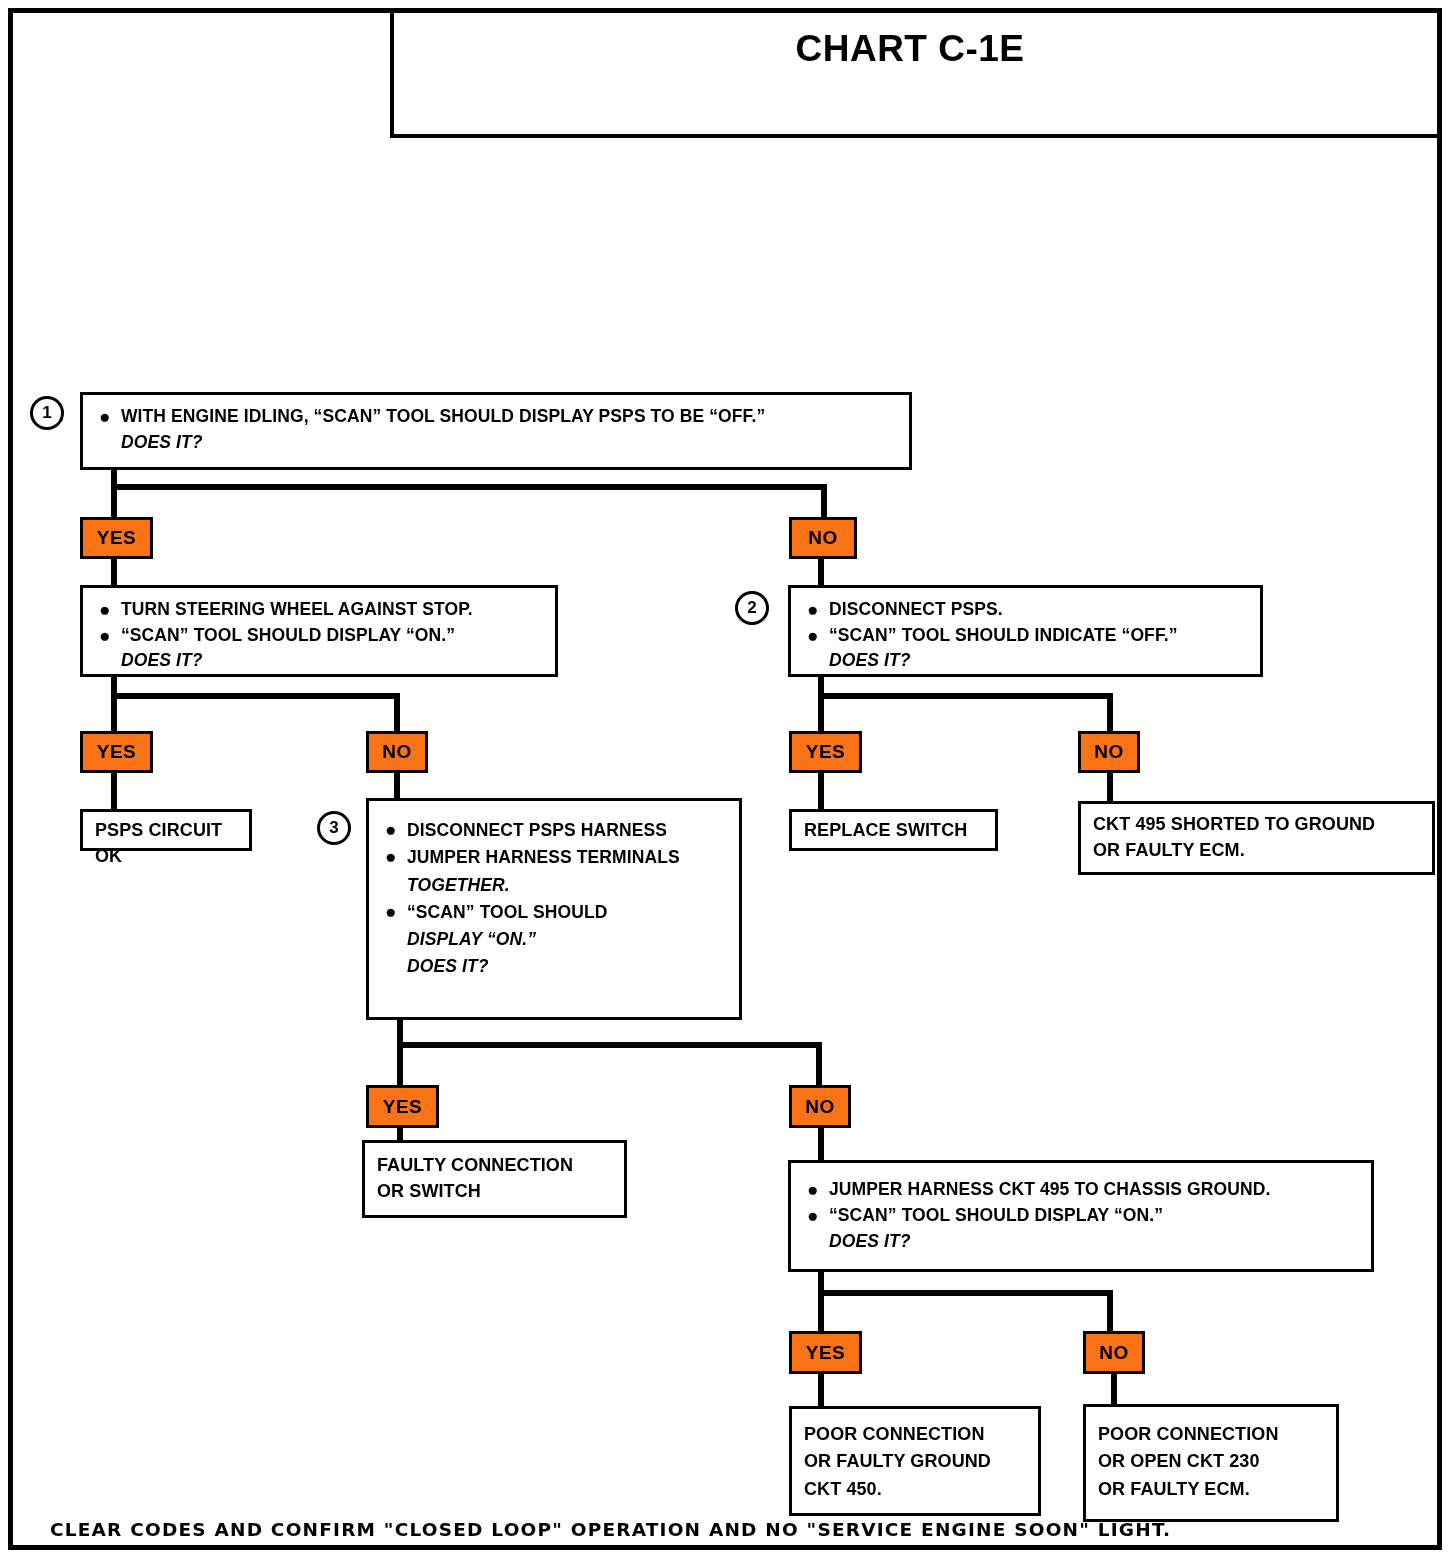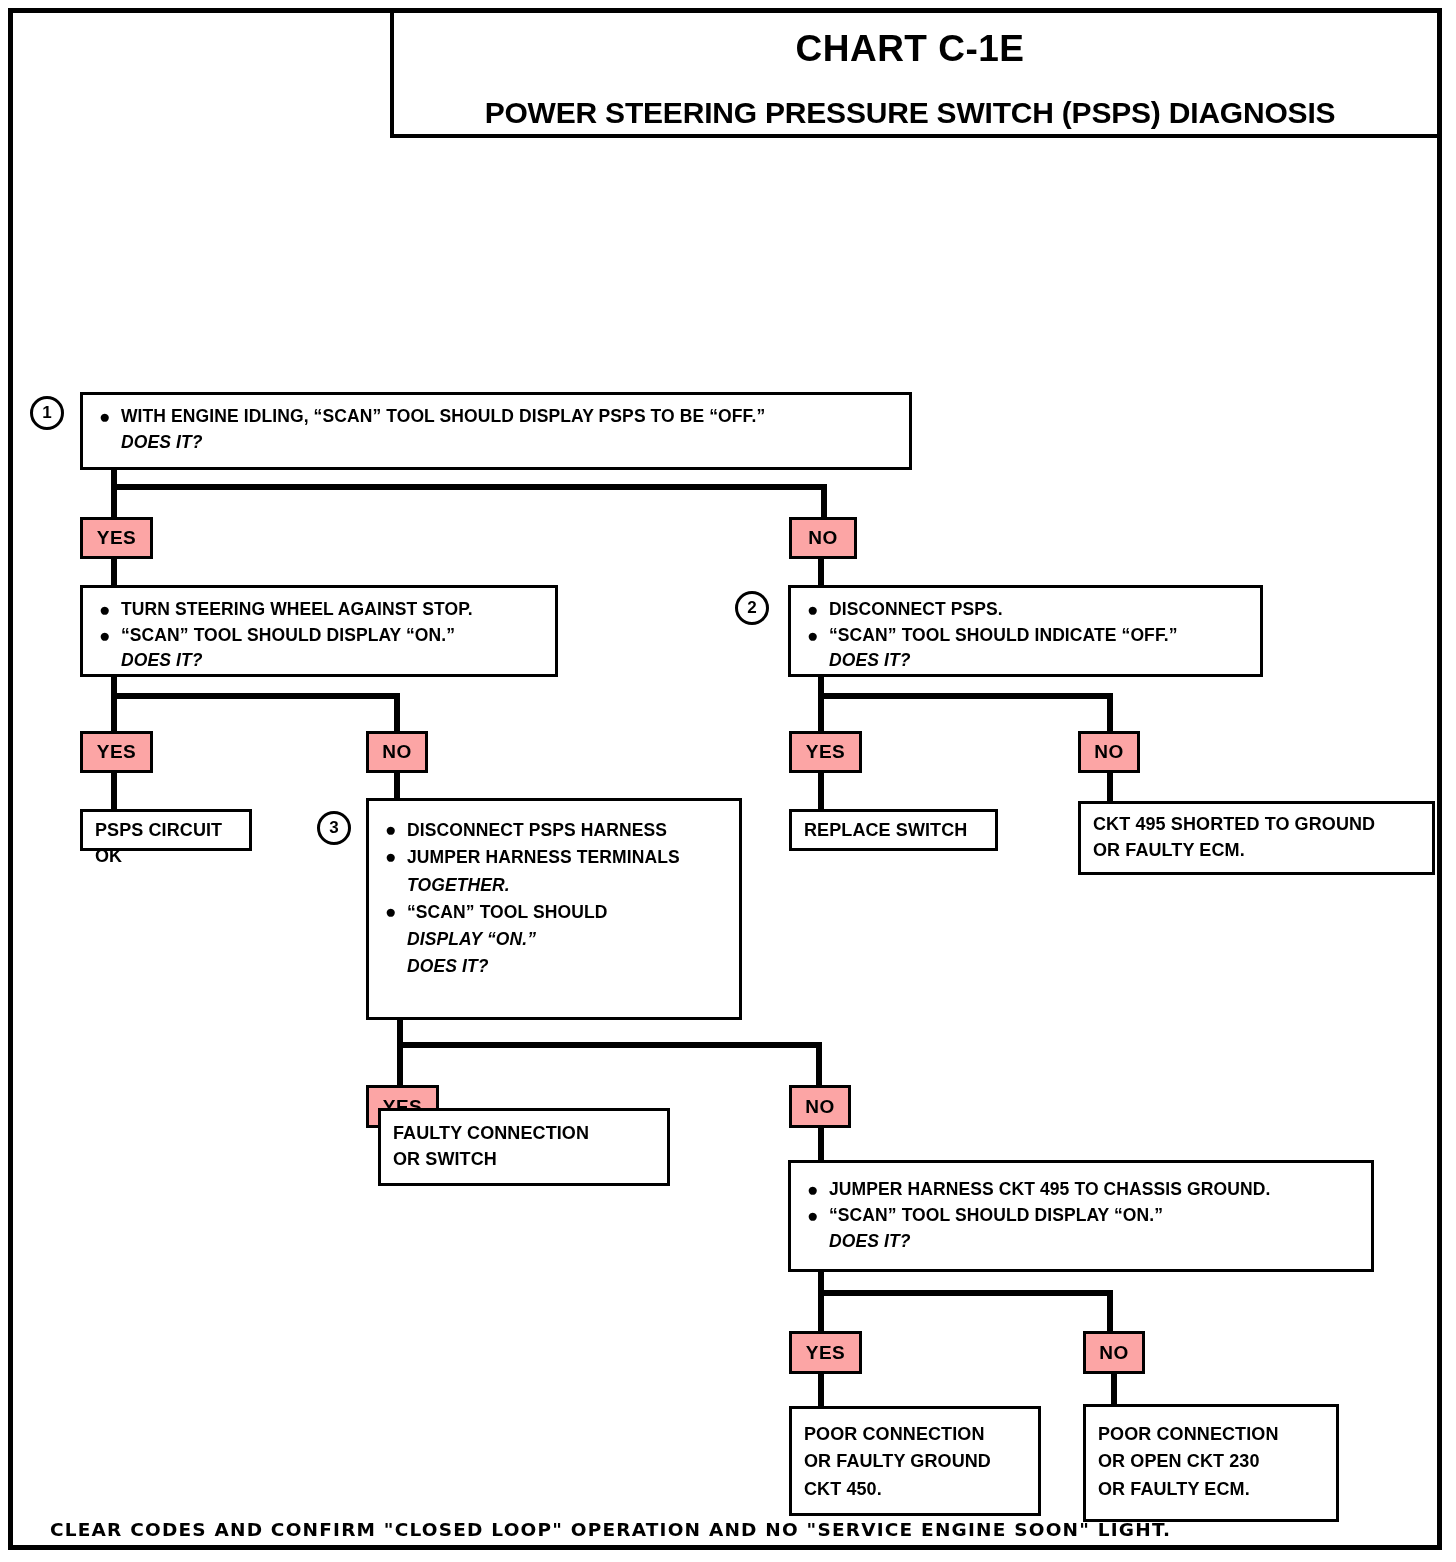--- a/index.html
+++ b/index.html
@@ -101,21 +101,21 @@
   .cont-line {
     padding-left: 28px;
     font-style: italic;
   }
 
   
   .yn {
     position: absolute;
     border: 3px solid #000;
     box-sizing: border-box;
-    background: #fca5a5;
+    background: #f97316;
     display: flex;
     align-items: center;
     justify-content: center;
     font-size: 19px;
     font-weight: bold;
     letter-spacing: 0.5px;
   }
 
   
   .stepnum {
@@ -159,21 +159,20 @@
 </style>
 </head>
 <body>
 
 <div id="page">
 
   <div class="page-border"></div>
 
   <div class="title-block"></div>
   <div class="title-main">CHART C-1E</div>
-  <div class="title-sub">POWER STEERING PRESSURE SWITCH (PSPS) DIAGNOSIS</div>
 
   <div class="stepnum" style="left:30px; top:396px;">
     <span>1</span>
   </div>
 
   <div class="node" style="left:80px; top:392px; width:832px; height:78px;">
     <div class="node-inner">
       <div class="bullet-row">
         <span class="bullet-dot">●</span>
         <span class="bullet-text">WITH ENGINE IDLING, “SCAN” TOOL SHOULD DISPLAY PSPS TO BE “OFF.”</span>
@@ -306,21 +305,21 @@
   <div class="yn" style="left:366px; top:1085px; width:73px; height:43px;">
     <span>YES</span>
   </div>
   <div class="yn" style="left:789px; top:1085px; width:62px; height:43px;">
     <span>NO</span>
   </div>
 
   <div class="vline" style="left:397px; top:1128px; height:32px;"></div>
   <div class="vline" style="left:818px; top:1128px; height:32px;"></div>
 
-  <div class="node" style="left:362px; top:1108px; width:292px; height:78px;margin-left:16px;">
+  <div class="node" style="left:362px; top:1140px; width:265px; height:78px;">
     <div class="plain-inner" style="padding-top:10px;">
       <div>FAULTY CONNECTION</div>
       <div>OR  SWITCH</div>
     </div>
   </div>
 
   <div class="node" style="left:788px; top:1160px; width:586px; height:112px;">
     <div class="node-inner" style="padding-top:14px; line-height:1.48;">
       <div class="bullet-row">
         <span class="bullet-dot">●</span>

